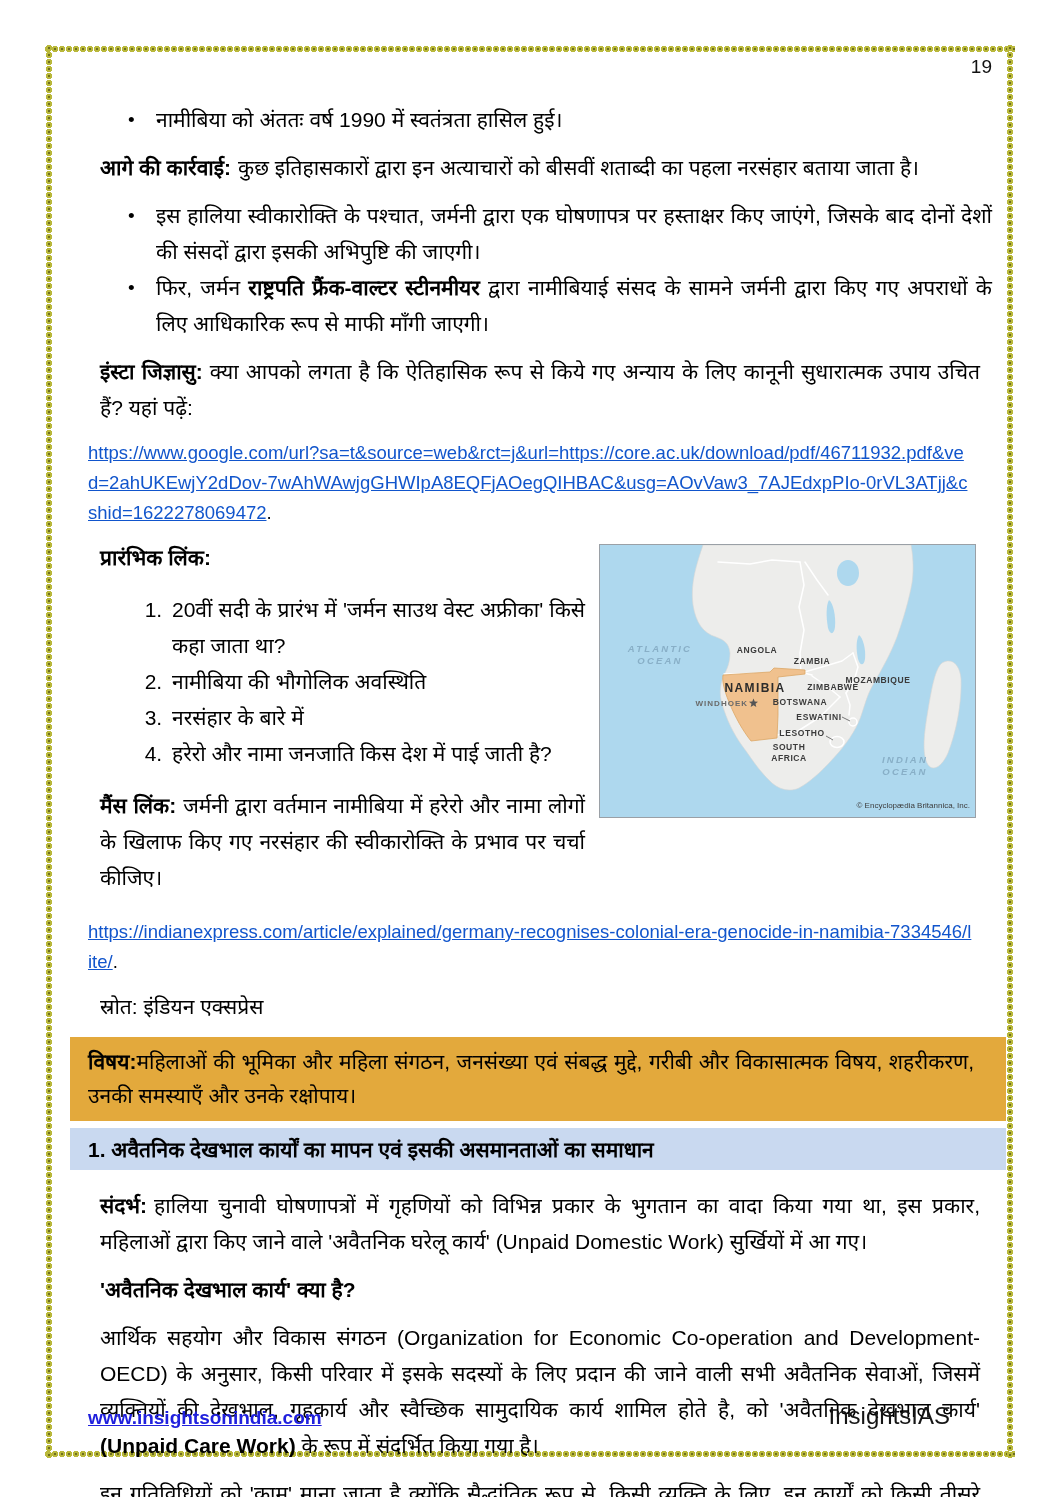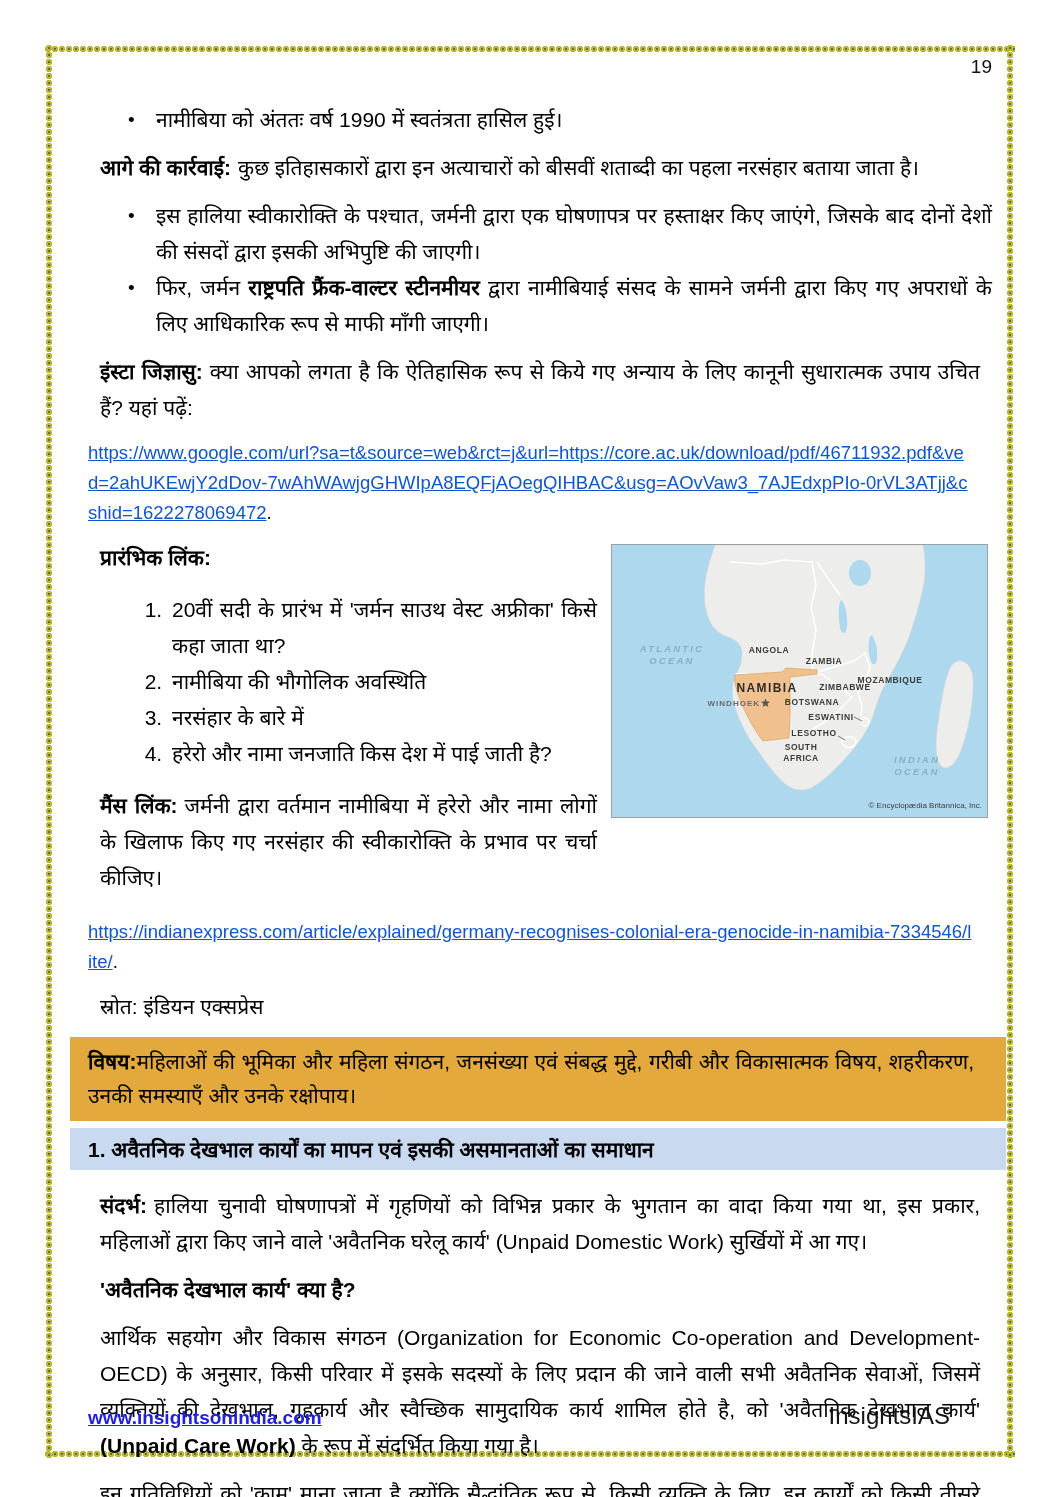--- a/index.html
+++ b/index.html
@@ -43,21 +43,21 @@
 
   ol.ql { margin:16px; padding:0 0 0 64px; }
   ol.ql li { font-size:21px; line-height:36px; text-align:justify; padding-left:4px; }
 
   .linkp { font-size:18.5px; line-height:30px; margin:9px 18px 5px 0; word-break:break-all; }
   a.doclink { color:#1155CC; text-decoration:underline; cursor:pointer; }
   .dot { color:#000; }
 
   .map-section::after { content:""; display:block; clear:both; }
   .map-figure {
-    float:right; width:377px; height:274px; margin:4px 4px 10px 14px;
+    float:right; width:377px; height:274px; margin:4px 16px 10px 14px;
     border:1px solid #9aa0a6; background:#5eead4;
   }
   .map-figure svg { display:block; }
   .m-country { font-family:"Liberation Sans",sans-serif; font-size:8.5px; font-weight:bold; fill:#3b3b3b; letter-spacing:0.6px; text-anchor:middle; }
   .m-big { font-family:"Liberation Sans",sans-serif; font-size:12px; font-weight:bold; fill:#2c2c2c; letter-spacing:1.4px; text-anchor:middle; }
   .m-cap { font-family:"Liberation Sans",sans-serif; font-size:8px; font-weight:bold; fill:#6a6a6a; letter-spacing:1px; text-anchor:end; }
   .m-ocean { font-family:"Liberation Sans",sans-serif; font-size:9.5px; font-weight:bold; font-style:italic; fill:#88AFC7; letter-spacing:2.2px; text-anchor:middle; }
   .m-copy { font-family:"Liberation Sans",sans-serif; font-size:8px; fill:#3d3d3d; text-anchor:end; }
 
   .topic {

